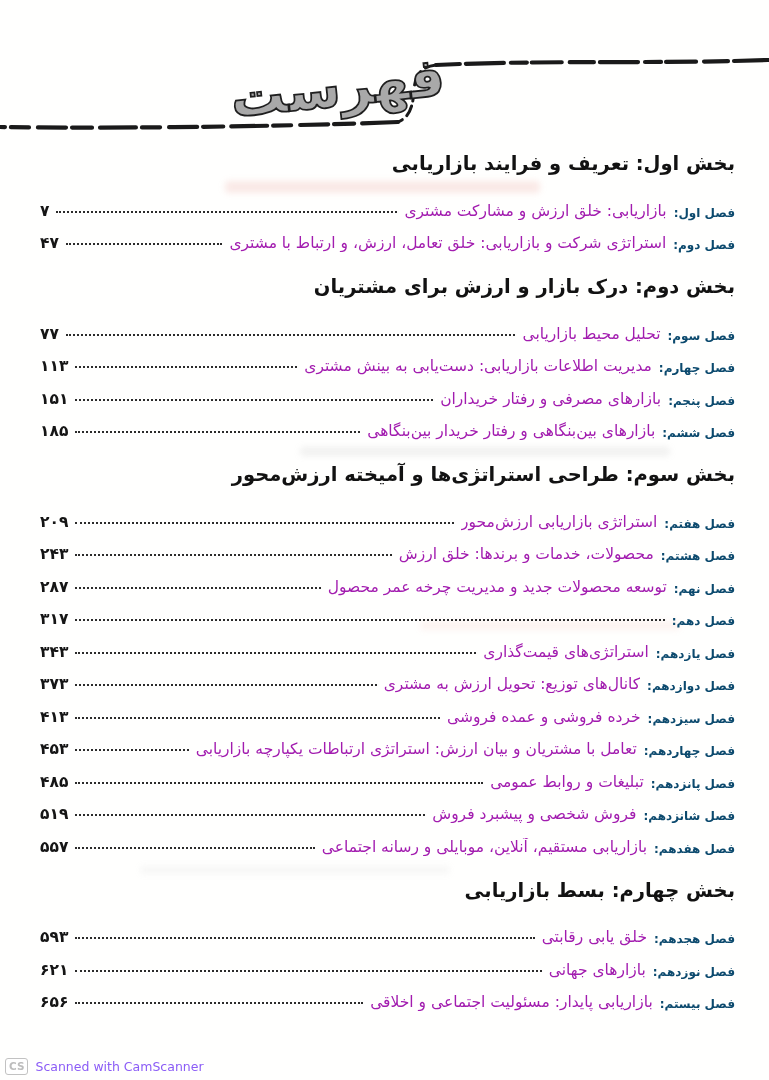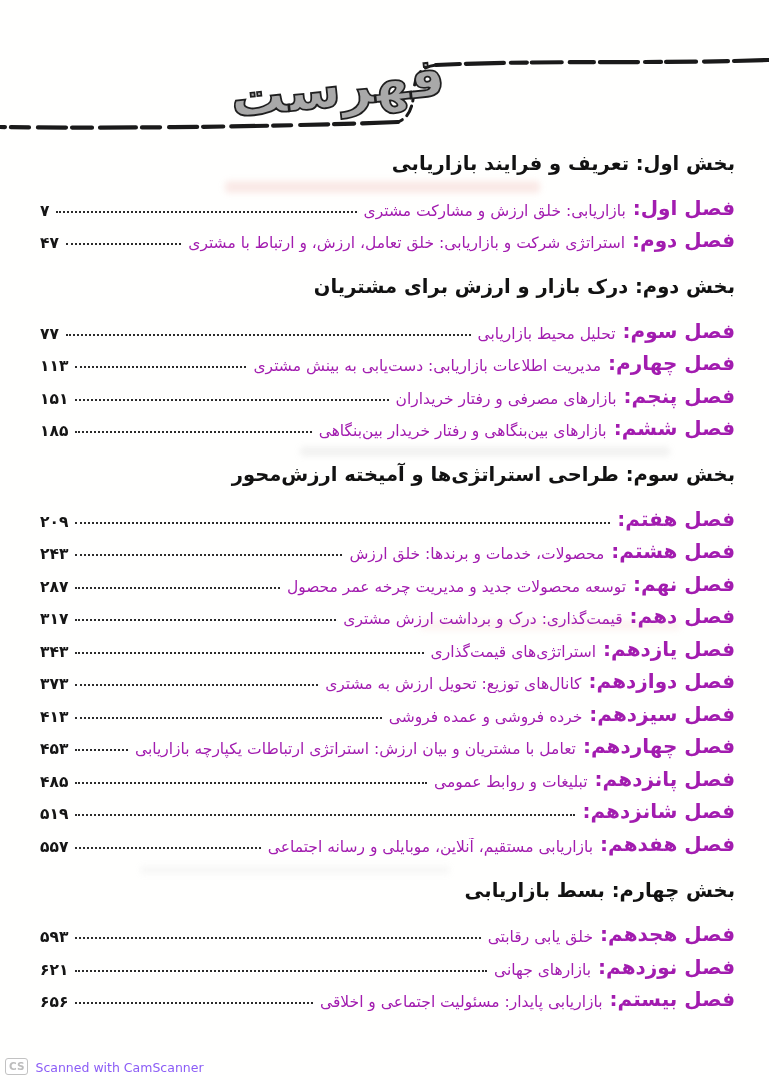--- a/index.html
+++ b/index.html
@@ -30,33 +30,33 @@
   }
   .section { margin-bottom:21px; }
   .sec-title {
     font-size:19.5px; font-weight:bold; color:#121212;
     line-height:27px; margin-bottom:10px;
   }
   .row {
     display:flex; align-items:flex-end; gap:7px;
     height:32.5px; white-space:nowrap;
   }
-  .lbl { font-weight:bold; font-size:20px; color:#a21caf; }
+  .lbl { font-weight:bold; font-size:12px; color:#0c4a6e; }
   .ttl { font-size:15.5px; color:#a21caf; overflow:hidden; }
   .dots {
     flex:1; min-width:12px;
     border-bottom:2.6px dotted #2b2b2b;
     margin-bottom:7px;
   }
   .num { font-weight:bold; font-size:15.5px; color:#151515; }
 
   
   .footer {
     position:absolute; left:5px; bottom:5px; z-index:2;
-    display:flex; align-items:flex-end; gap:7px; direction:ltr;
+    display:flex; align-items:center; gap:7px; direction:ltr;
   }
   .cs-badge {
     border:1.6px solid #c2c2c2; color:#bdbdbd; border-radius:3px;
     font-size:10.5px; font-weight:bold; padding:1px 3px; line-height:1.25;
     background:#ffffff;
   }
   .cs-text { color:#8b5cf6; font-size:12.5px; }
 </style>
 </head>
 <body>
@@ -118,38 +118,38 @@
         <span class="ttl">بازارهای بین‌بنگاهی و رفتار خریدار بین‌بنگاهی</span>
         <span class="dots"></span>
         <span class="num">۱۸۵</span>
       </div>
     </div>
 
     <div class="section">
       <div class="sec-title">بخش سوم: طراحی استراتژی‌ها و آمیخته ارزش‌محور</div>
       <div class="row">
         <span class="lbl">فصل هفتم:</span>
+        <span class="ttl">استراتژی بازاریابی ارزش‌محور</span>
         <span class="dots"></span>
         <span class="num">۲۰۹</span>
       </div>
       <div class="row">
         <span class="lbl">فصل هشتم:</span>
         <span class="ttl">محصولات، خدمات و برندها: خلق ارزش</span>
         <span class="dots"></span>
         <span class="num">۲۴۳</span>
       </div>
       <div class="row">
         <span class="lbl">فصل نهم:</span>
         <span class="ttl">توسعه محصولات جدید و مدیریت چرخه عمر محصول</span>
         <span class="dots"></span>
         <span class="num">۲۸۷</span>
       </div>
       <div class="row">
         <span class="lbl">فصل دهم:</span>
-        <span class="ttl">قیمت‌گذاری: درک و برداشت ارزش مشتری</span>
         <span class="dots"></span>
         <span class="num">۳۱۷</span>
       </div>
       <div class="row">
         <span class="lbl">فصل یازدهم:</span>
         <span class="ttl">استراتژی‌های قیمت‌گذاری</span>
         <span class="dots"></span>
         <span class="num">۳۴۳</span>
       </div>
       <div class="row">
@@ -171,20 +171,21 @@
         <span class="num">۴۵۳</span>
       </div>
       <div class="row">
         <span class="lbl">فصل پانزدهم:</span>
         <span class="ttl">تبلیغات و روابط عمومی</span>
         <span class="dots"></span>
         <span class="num">۴۸۵</span>
       </div>
       <div class="row">
         <span class="lbl">فصل شانزدهم:</span>
+        <span class="ttl">فروش شخصی و پیشبرد فروش</span>
         <span class="dots"></span>
         <span class="num">۵۱۹</span>
       </div>
       <div class="row">
         <span class="lbl">فصل هفدهم:</span>
         <span class="ttl">بازاریابی مستقیم، آنلاین، موبایلی و رسانه اجتماعی</span>
         <span class="dots"></span>
         <span class="num">۵۵۷</span>
       </div>
     </div>

